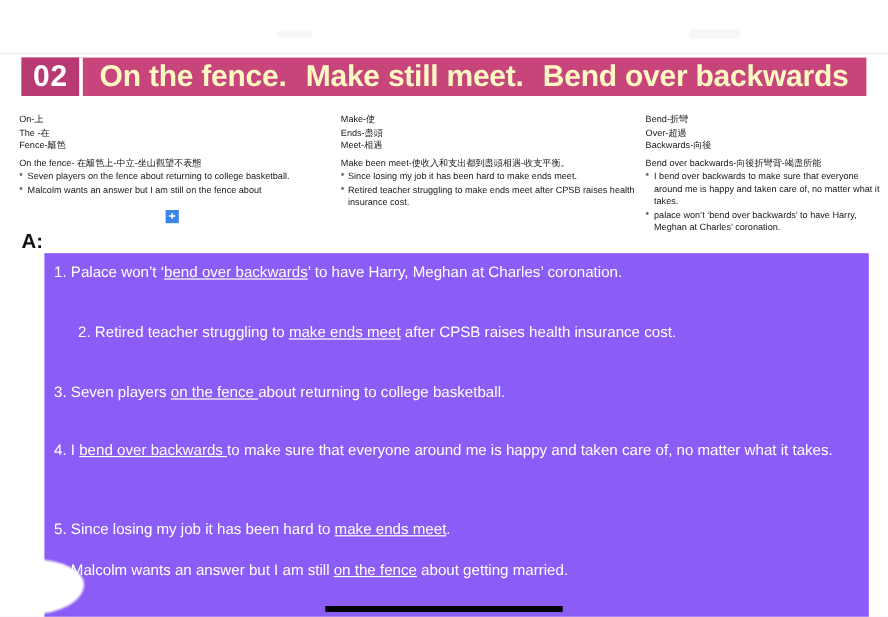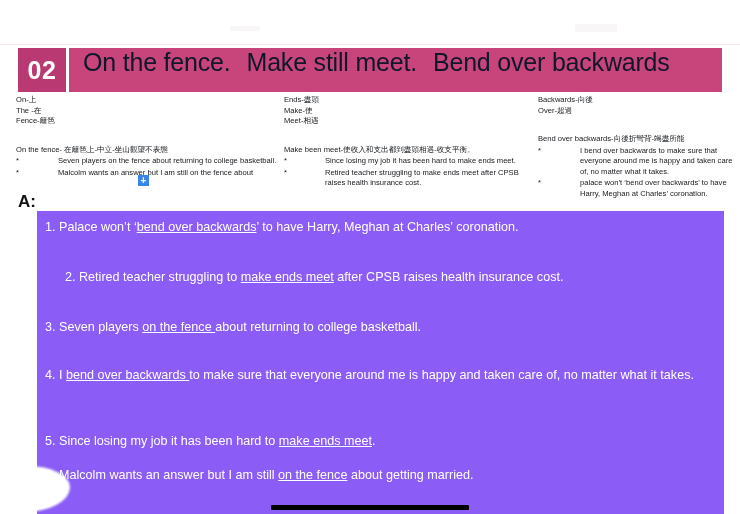--- a/index.html
+++ b/index.html
@@ -33,21 +33,21 @@
     position: absolute;
     left: 0; top: 44px;
     width: 740px; height: 1px;
     background: #f3e6ec;
   }
 
   
   #title-bar {
     position: absolute;
     left: 18px; top: 48px;
-    width: 704px; height: 44px;
+    width: 704px; height: 32px;
     background: #c8457c;
     display: flex;
     align-items: stretch;
   }
   #title-number {
     width: 48px;
     background: #b93a72;
     color: #ffffff;
     font-size: 25px;
     font-weight: bold;
@@ -56,24 +56,25 @@
     justify-content: center;
     letter-spacing: .5px;
   }
   #title-divider {
     width: 3px;
     background: #ffffff;
   }
   #title-text {
     flex: 1;
     display: flex;
+    align-items: center;
     padding-left: 14px;
-    color: #0f172a;
+    color: #fef9c3;
     font-size: 25px;
-    font-weight: normal;
+    font-weight: bold;
     white-space: nowrap;
     letter-spacing: -.2px;
   }
   #title-text .phrase { display: inline-block; }
   #title-text .gap { display: inline-block; width: 16px; }
 
   
   #notes {
     position: absolute;
     left: 0; top: 95px;
@@ -84,30 +85,30 @@
     top: 0;
     font-size: 7.6px;
     line-height: 10.5px;
     color: #15181c;
   }
   #note-col-1 { left: 16px;  width: 262px; }
   #note-col-2 { left: 284px; width: 248px; }
   #note-col-3 { left: 538px; width: 196px; }
 
   .gloss { white-space: nowrap; }
-  .gloss-main { margin-top: 18px; }
+  .gloss-main { margin-top: 4px; }
   .bullet-row {
     display: flex;
     margin-top: 1px;
   }
   .bullet-star {
     width: 7px;
     flex: 0 0 7px;
   }
-  .bullet-text { flex: 1; margin-left: 35px; }
+  .bullet-text { flex: 1; }
   .c2 .bullet-row .bullet-star { width: 6px; flex: 0 0 6px; }
 
   
   #add-button {
     position: absolute;
     left: 138px; top: 175px;
     width: 11px; height: 11px;
     background: #3a86e8;
     color: #ffffff;
     font-size: 10px;
@@ -211,37 +212,38 @@
         <span class="bullet-star">*</span>
         <span class="bullet-text">Seven players on the fence about returning to college basketball.</span>
       </div>
       <div class="bullet-row">
         <span class="bullet-star">*</span>
         <span class="bullet-text">Malcolm wants an answer but I am still on the fence about</span>
       </div>
     </div>
 
     <div class="note-col c2" id="note-col-2">
+      <div class="gloss">Make-使</div>
       <div class="gloss">Ends-盡頭</div>
-      <div class="gloss">Make-使</div>
       <div class="gloss">Meet-相遇</div>
       <div class="gloss gloss-main">Make been meet-使收入和支出都到盡頭相遇-收支平衡。</div>
       <div class="bullet-row">
         <span class="bullet-star">*</span>
         <span class="bullet-text">Since losing my job it has been hard to make ends meet.</span>
       </div>
       <div class="bullet-row">
         <span class="bullet-star">*</span>
         <span class="bullet-text">Retired teacher struggling to make ends meet after CPSB raises health insurance cost.</span>
       </div>
     </div>
 
     <div class="note-col c3" id="note-col-3">
+      <div class="gloss">Bend-折彎</div>
+      <div class="gloss">Over-超過</div>
       <div class="gloss">Backwards-向後</div>
-      <div class="gloss">Over-超過</div>
       <div class="gloss gloss-main">Bend over backwards-向後折彎背-竭盡所能</div>
       <div class="bullet-row">
         <span class="bullet-star">*</span>
         <span class="bullet-text">I bend over backwards to make sure that everyone around me is happy and taken care of, no matter what it takes.</span>
       </div>
       <div class="bullet-row">
         <span class="bullet-star">*</span>
         <span class="bullet-text">palace won’t ‘bend over backwards’ to have Harry, Meghan at Charles’ coronation.</span>
       </div>
     </div>

